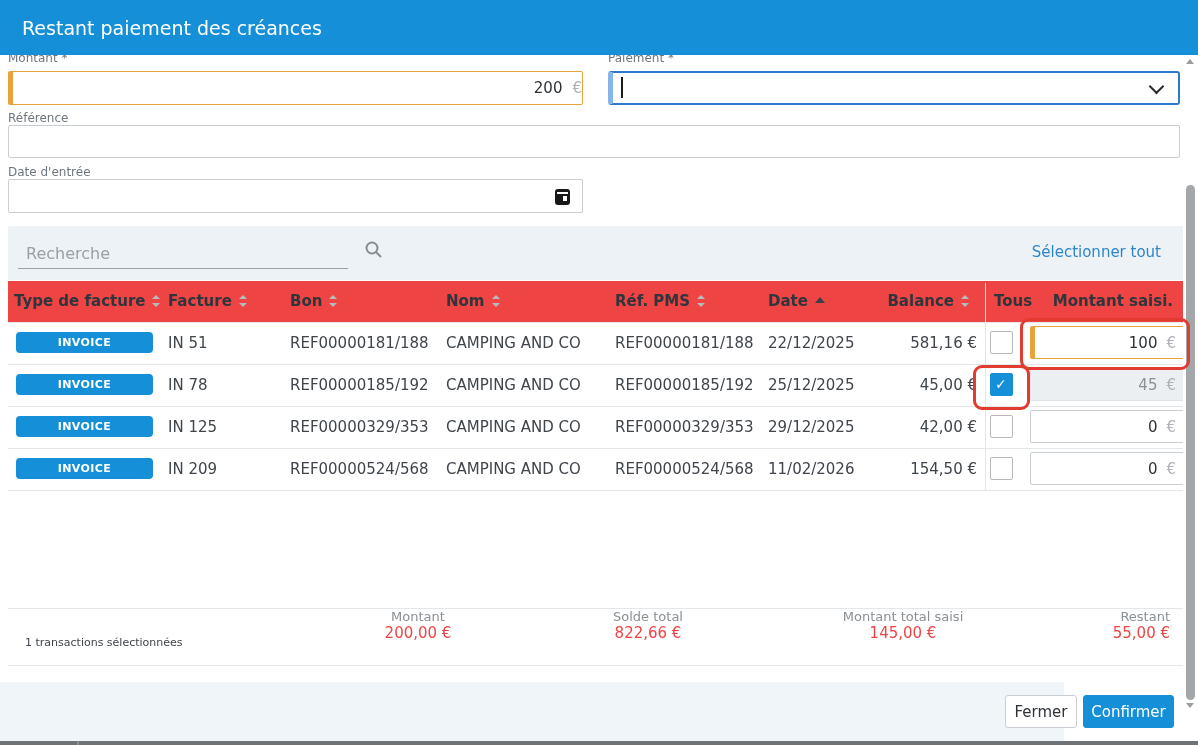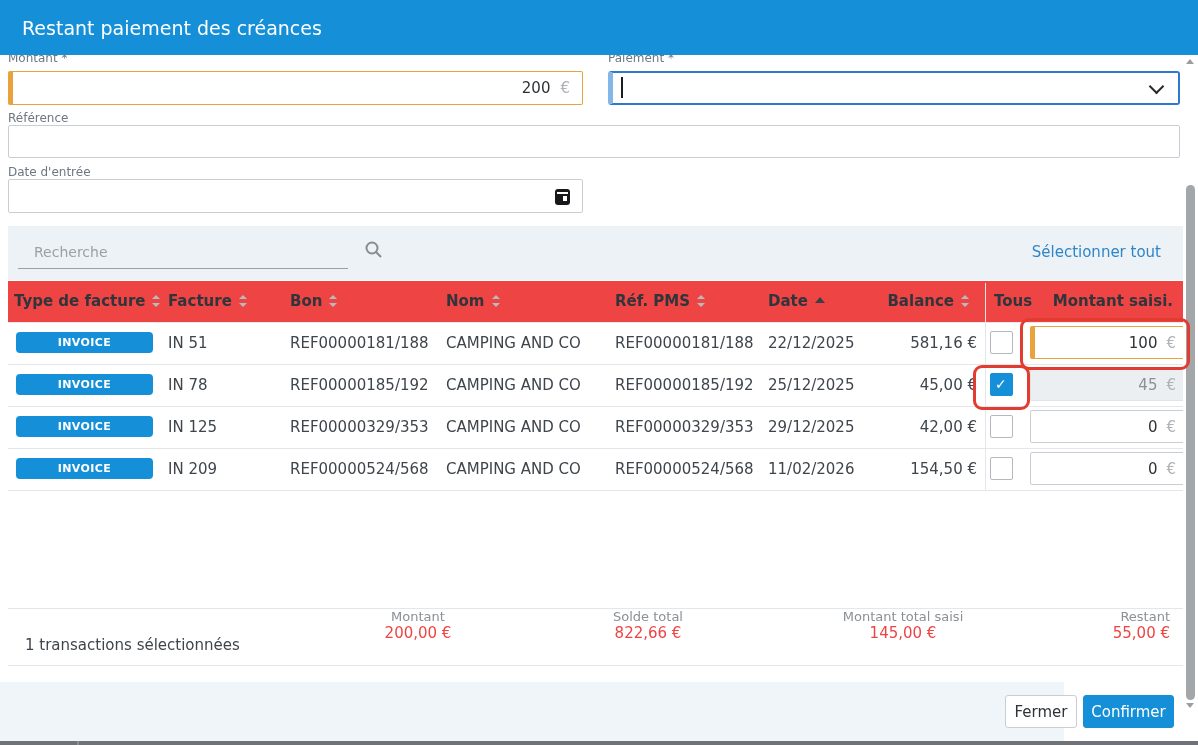--- a/index.html
+++ b/index.html
@@ -8,37 +8,37 @@
 
   
   .modal-header{position:absolute;left:0;top:0;width:1198px;height:55px;background:#1590d8;z-index:5;
                 display:flex;align-items:center;padding-left:22px;box-sizing:border-box;}
   .modal-title{color:#fff;font-size:19px;}
 
   
   .flabel{position:absolute;font-size:12px;color:#6e7680;z-index:1;white-space:nowrap;}
   .finput{position:absolute;background:#fff;border:1px solid #c9ced4;border-radius:2px;box-sizing:border-box;}
   .montant-input{left:8px;top:71px;width:575px;height:34px;border:1px solid #e8a33c;border-left:5px solid #e8a33c;
-                 display:flex;align-items:center;justify-content:flex-end;padding-right:12px;gap:10px;}
+                 display:flex;align-items:center;justify-content:flex-end;padding-right:0;gap:10px;}
   .val{font-size:15px;color:#2e3338;}
   .cur{font-size:15px;color:#aeb2b6;}
   .paiement-select{position:absolute;left:608px;top:71px;width:572px;height:34px;box-sizing:border-box;
                    border:2px solid #2e79cf;border-left:5px solid #85b6e8;border-radius:3px;background:#fff;}
   .caret{position:absolute;left:8px;top:4px;width:2px;height:21px;background:#1a1d20;}
   .chev{position:absolute;right:16px;top:8px;width:9px;height:9px;border-right:2px solid #26292c;border-bottom:2px solid #26292c;transform:rotate(45deg);}
   .reference-input{left:8px;top:125px;width:1172px;height:33px;}
   .date-input{left:8px;top:179px;width:575px;height:34px;}
   .cal{position:absolute;right:12px;top:9px;width:15px;height:16px;background:#16181a;border-radius:3px;}
   .cal:before{content:"";position:absolute;left:2px;right:2px;top:3px;height:2px;background:#fff;}
   .cal:after{content:"";position:absolute;right:3px;top:7px;width:4px;height:5px;background:#fff;}
 
   
   .panel{position:absolute;left:8px;top:226px;width:1175px;height:54px;background:#edf2f6;}
   .search{position:absolute;left:10px;top:10px;width:330px;height:32px;border-bottom:1px solid #9aa0a6;}
-  .ph{position:absolute;left:16px;top:8px;font-size:14px;color:#9aa0a6;}
+  .ph{position:absolute;left:8px;top:8px;font-size:16px;color:#9aa0a6;}
   .mag{position:absolute;left:356px;top:14px;}
   .selall{position:absolute;right:22px;top:17px;font-size:15px;color:#2e86c9;cursor:pointer;text-decoration:none;}
 
   
   .thead{position:absolute;left:8px;top:281px;width:1175px;height:41px;border-bottom:1px solid #e4e7ea;
          font-weight:bold;font-size:15px;color:#2f353b;background:#ef4444;}
   .th{position:absolute;top:11px;white-space:nowrap;}
   .sort{display:inline-block;position:relative;width:9px;height:13px;margin-left:7px;vertical-align:-1px;}
   .sort .u{position:absolute;left:0;top:1px;width:0;height:0;border-left:4px solid transparent;border-right:4px solid transparent;border-bottom:4px solid #b6bbc0;}
   .sort .d{position:absolute;left:0;bottom:0;width:0;height:0;border-left:4px solid transparent;border-right:4px solid transparent;border-top:4px solid #b6bbc0;}
@@ -60,21 +60,21 @@
   .amt.disabled{background:#eceff2;border-color:#e0e4e7;}
   .amt.disabled .val{color:#8a9096;}
 
   
   .ann{position:absolute;border:3px solid #e23c30;border-radius:9px;z-index:4;}
   .ann-input{left:1020px;top:318px;width:164px;height:46px;}
   .ann-check{left:973px;top:365px;width:51px;height:39px;}
 
   
   .summary{position:absolute;left:8px;top:608px;width:1175px;height:56px;border-top:1px solid #e4e7ea;border-bottom:1px solid #e4e7ea;}
-  .sel-text{position:absolute;left:17px;top:27px;font-size:15px;color:#3f454b;}
+  .sel-text{position:absolute;left:17px;top:27px;font-size:11px;color:#3f454b;}
   .sum-item{position:absolute;text-align:center;}
   .sum-label{font-size:13px;color:#8a9096;display:block;}
   .sum-value{font-size:15px;color:#ef4444;display:block;}
   .s-montant{left:330px;width:160px;}
   .s-solde{left:560px;width:160px;}
   .s-saisi{left:800px;width:190px;}
   .s-restant{left:1040px;width:122px;text-align:right;}
 
   
   .footerbar{position:absolute;left:0;top:682px;width:1064px;height:59px;background:#f0f5f9;}

